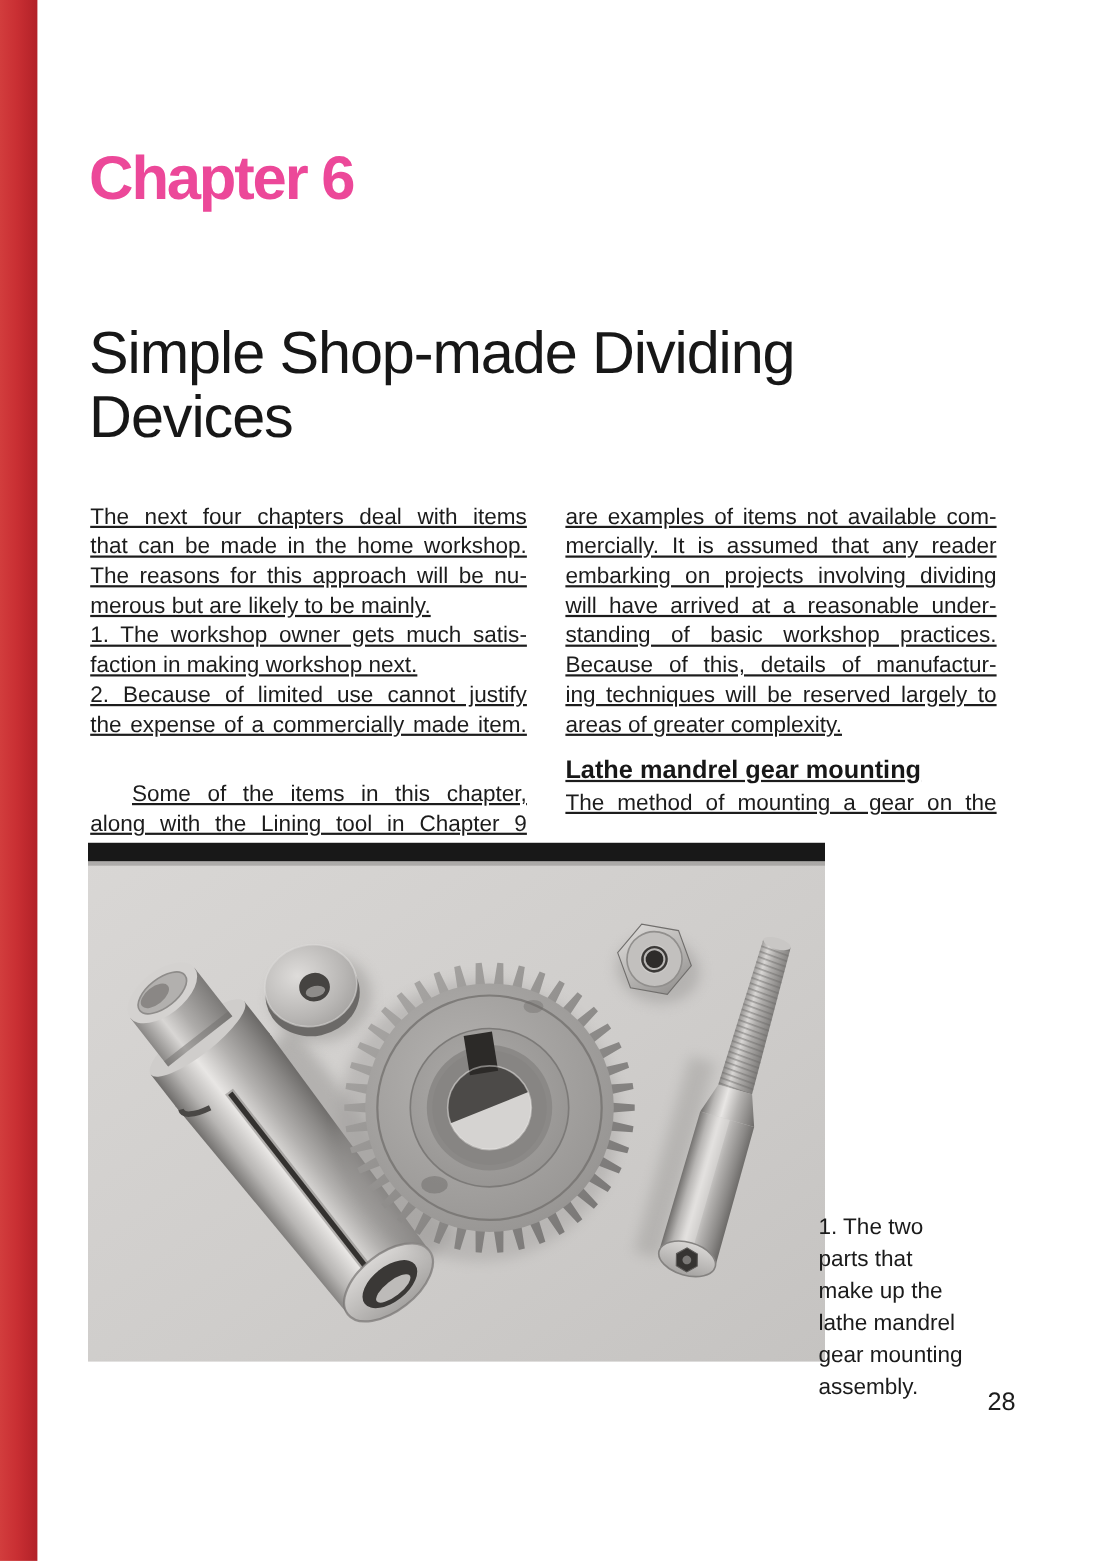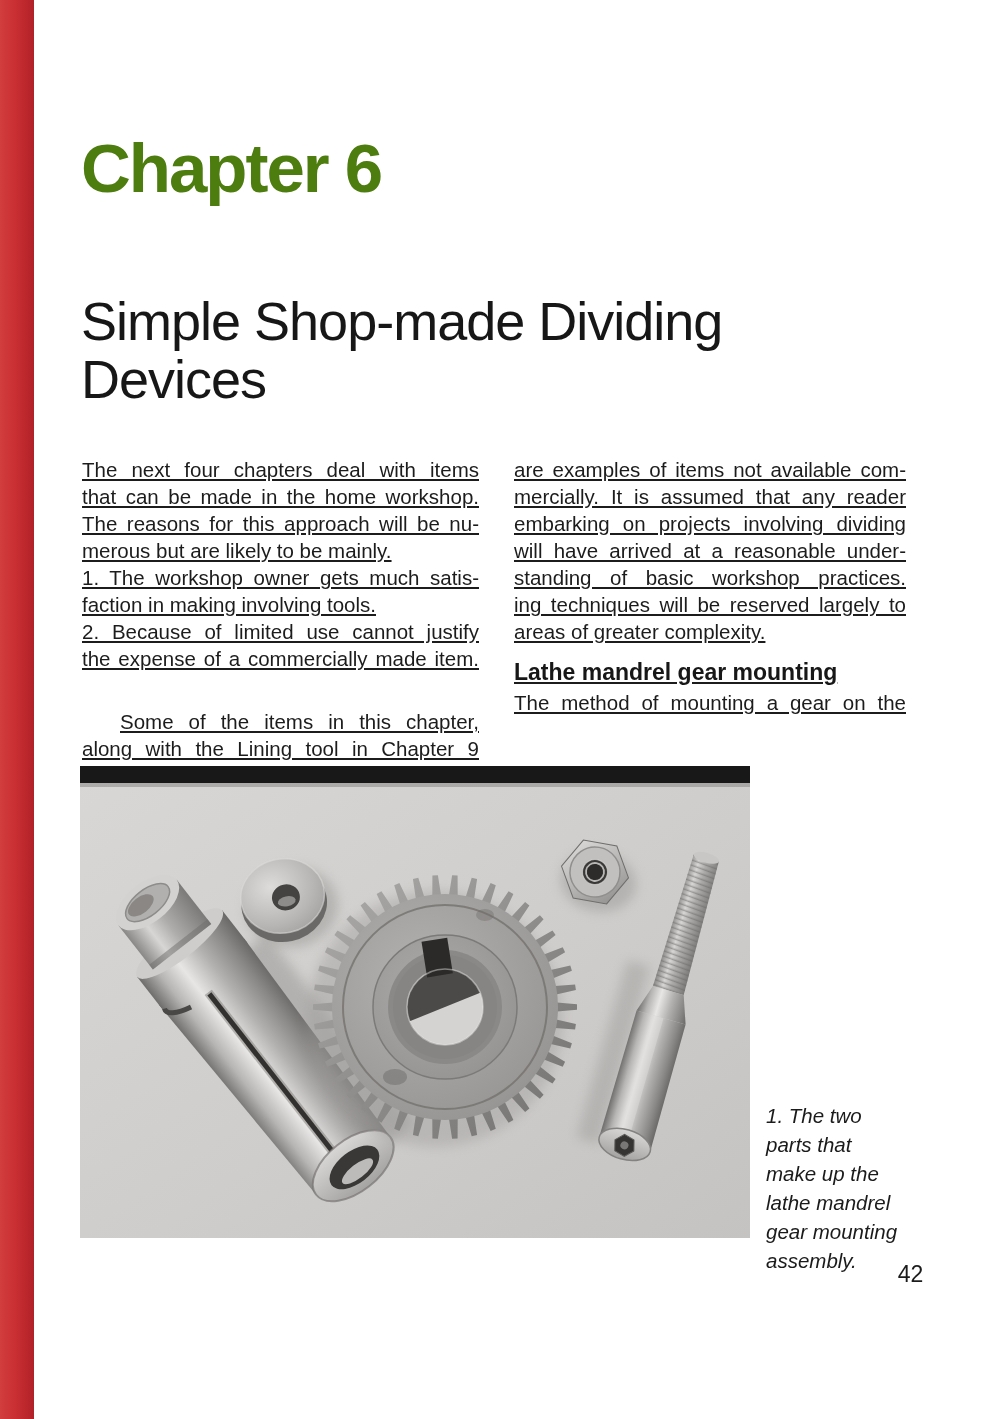--- a/index.html
+++ b/index.html
@@ -7,21 +7,21 @@
     width:1000px; height:1419px; position:relative; overflow:hidden;
     background:#ffffff; color:#1e1e1e;
     font-family:"Liberation Sans", sans-serif;
   }
   .spine-bar {
     position:absolute; left:0; top:0; width:34px; height:1419px;
     background:linear-gradient(90deg,#d23d3d 0%, #c92f33 45%, #b22128 100%);
   }
   .chapter-heading {
     position:absolute; left:81px; top:134px;
-    font-size:69px; font-weight:bold; line-height:1; letter-spacing:-2px; color:#4d7c0f;
+    font-size:56px; font-weight:bold; line-height:1; letter-spacing:-2px; color:#ec4899;
     white-space:nowrap;
   }
   .page-title {
     position:absolute; left:81px; top:292px;
     font-size:54px; font-weight:normal; line-height:58px; letter-spacing:-1px; color:#171717;
   }
   .col {
     position:absolute; top:456px; font-size:20.5px; line-height:27px; color:#1c1c1c;text-decoration:underline;
   }
   .col-left  { left:82px;  width:397px; }
@@ -30,22 +30,22 @@
   .tl.end { text-align-last:left; }
   .tl.indent { padding-left:38px; box-sizing:border-box;margin-top:36px; }
   .subheading {
     font-size:23px; font-weight:bold; color:#171717;
     margin-top:14px; margin-bottom:3px; line-height:27px;
   }
   .photo-wrap {
     position:absolute; left:80px; top:766px; width:670px; height:472px;
   }
   .figure-caption {
-    position:absolute; left:766px; top:1101px; width:155px;
-    font-size:20.5px; font-style:italic; line-height:29px; color:#1b1b1b;
+    position:absolute; left:744px; top:1101px; width:155px;
+    font-size:20.5px; line-height:29px; color:#1b1b1b;
   }
   .page-number {
     position:absolute; left:873px; top:1261px; width:75px;
     font-size:23px; text-align:center; color:#1c1c1c;
   }
 </style>
 </head>
 <body>
 
 <div class="spine-bar"></div>
@@ -56,33 +56,34 @@
   <div>Simple Shop-made Dividing</div>
   <div>Devices</div>
 </div>
 
 <div class="col col-left">
   <div class="tl">The next four chapters deal with items</div>
   <div class="tl">that can be made in the home workshop.</div>
   <div class="tl">The reasons for this approach will be nu-</div>
   <div class="tl end">merous but are likely to be mainly.</div>
   <div class="tl">1. The workshop owner gets much satis-</div>
-  <div class="tl end">faction in making involving tools.</div>
+  <div class="tl end">faction in making workshop next.</div>
   <div class="tl">2. Because of limited use cannot justify</div>
   <div class="tl">the expense of a commercially made item.</div>
   <div class="tl indent">Some of the items in this chapter,</div>
   <div class="tl">along with the Lining tool in Chapter 9</div>
 </div>
 
 <div class="col col-right">
   <div class="tl">are examples of items not available com-</div>
   <div class="tl">mercially. It is assumed that any reader</div>
   <div class="tl">embarking on projects involving dividing</div>
   <div class="tl">will have arrived at a reasonable under-</div>
   <div class="tl">standing of basic workshop practices.</div>
+  <div class="tl">Because of this, details of manufactur-</div>
   <div class="tl">ing techniques will be reserved largely to</div>
   <div class="tl end">areas of greater complexity.</div>
   <div class="subheading">Lathe mandrel gear mounting</div>
   <div class="tl">The method of mounting a gear on the</div>
 </div>
 
 <div class="photo-wrap">
 <svg width="670" height="472" viewBox="0 0 670 472" xmlns="http://www.w3.org/2000/svg">
   <defs>
     <linearGradient id="bgGrad" x1="0" y1="0" x2="1" y2="1">
@@ -225,13 +226,13 @@
 
 <div class="figure-caption">
   <div>1. The two</div>
   <div>parts that</div>
   <div>make up the</div>
   <div>lathe mandrel</div>
   <div>gear mounting</div>
   <div>assembly.</div>
 </div>
 
-<div class="page-number">42</div>
+<div class="page-number">28</div>
 
 </body></html>

